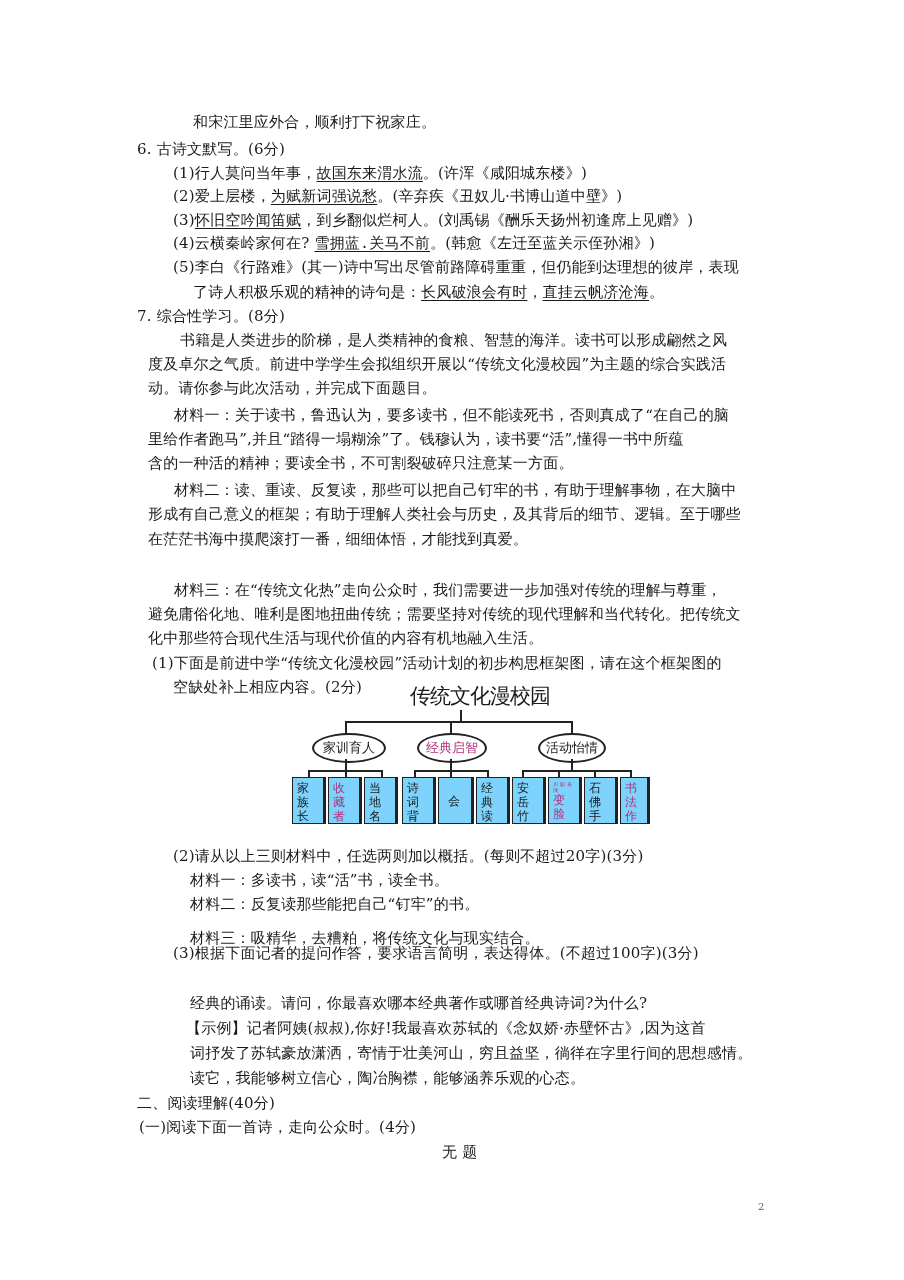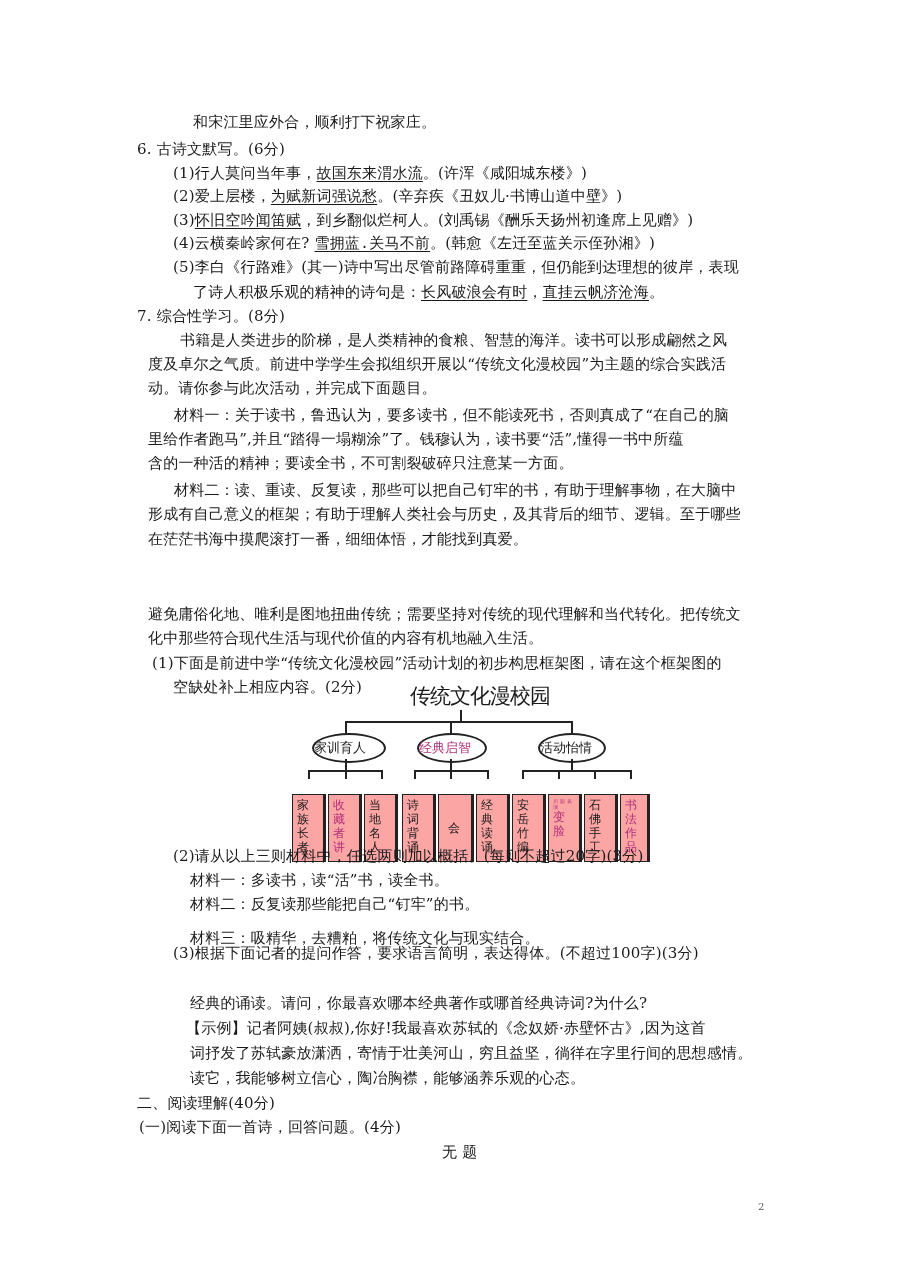--- a/index.html
+++ b/index.html
@@ -13,26 +13,26 @@
   .u { text-decoration: underline; text-underline-offset: 3px; font-family: Liberation Mono, monospace; }
   .pink { color: #b0307a; }
 
   
   .diagram { position: absolute; left: 290px; top: 680px; width: 360px; height: 160px; }
   .dg-title { position: absolute; left: 120px; top: 2px; font-size: 21px; letter-spacing: -1px; white-space: nowrap; }
   .hl { position: absolute; height: 2px; background: #222; }
   .vl { position: absolute; width: 2px; background: #222; }
   .ellipse {
     position: absolute; border: 2px solid #222; border-radius: 50%;
-    display: flex; align-items: center; justify-content: flex-start;
+    display: flex; align-items: center; justify-content: center;
     font-size: 13px; background: #fff; white-space: nowrap;
   }
   .box {
-    position: absolute; top: 114px; height: 68px; border: 1.5px solid #222; border-right-width: 3px;
-    background: #fca5a5; font-size: 12px; line-height: 14px; padding: 3px 2px 0 4px; box-sizing: border-box;
+    position: absolute; top: 97px; height: 47px; border: 1.5px solid #222; border-right-width: 3px;
+    background: #7dd3fc; font-size: 12px; line-height: 14px; padding: 3px 2px 0 4px; box-sizing: border-box;
     writing-mode: horizontal-tb; overflow: hidden;
   }
   .box span { display: block; letter-spacing: 2px; }
   .box.center { display: flex; align-items: center; justify-content: center; padding: 0; }
   .tiny { font-size: 5px; display: block; letter-spacing: 0; line-height: 6px; }
   .pagenum { position: absolute; left: 758px; top: 1201px; font-size: 10px; color: #555; }
 </style>
 </head>
 <body>
 
@@ -66,20 +66,21 @@
   <div class="line" style="left:148px;top:378px">动。请你参与此次活动，并完成下面题目。</div>
 
   <div class="line" style="left:174px;top:405px">材料一：关于读书，鲁迅认为，要多读书，但不能读死书，否则真成了“在自己的脑</div>
   <div class="line" style="left:148px;top:453px">含的一种活的精神；要读全书，不可割裂破碎只注意某一方面。</div>
   <div class="line" style="left:148px;top:429px">里给作者跑马”,并且“踏得一塌糊涂”了。钱穆认为，读书要“活”,懂得一书中所蕴</div>
 
   <div class="line" style="left:174px;top:480px">材料二：读、重读、反复读，那些可以把自己钉牢的书，有助于理解事物，在大脑中</div>
   <div class="line" style="left:148px;top:504px">形成有自己意义的框架；有助于理解人类社会与历史，及其背后的细节、逻辑。至于哪些</div>
   <div class="line" style="left:148px;top:529px">在茫茫书海中摸爬滚打一番，细细体悟，才能找到真爱。</div>
 
+  <div class="line" style="left:174px;top:580px">材料三：在“传统文化热”走向公众时，我们需要进一步加强对传统的理解与尊重，</div>
   <div class="line" style="left:148px;top:604px">避免庸俗化地、唯利是图地扭曲传统；需要坚持对传统的现代理解和当代转化。把传统文</div>
   <div class="line" style="left:148px;top:628px">化中那些符合现代生活与现代价值的内容有机地融入生活。</div>
 
   <div class="line" style="left:152px;top:653px">(1)下面是前进中学“传统文化漫校园”活动计划的初步构思框架图，请在这个框架图的</div>
   <div class="line" style="left:173px;top:677px">空缺处补上相应内容。(2分)</div>
 
   <div class="diagram">
     <div class="dg-title">传统文化漫校园</div>
 
     <div class="vl" style="left:170px;top:30px;height:12px"></div>
@@ -172,17 +173,17 @@
   <div class="line" style="left:190px;top:870px">材料一：多读书，读“活”书，读全书。</div>
   <div class="line" style="left:190px;top:928px">材料三：吸精华，去糟粕，将传统文化与现实结合。</div>
 
   <div class="line" style="left:173px;top:943px">(3)根据下面记者的提问作答，要求语言简明，表达得体。(不超过100字)(3分)</div>
   <div class="line" style="left:190px;top:993px">经典的诵读。请问，你最喜欢哪本经典著作或哪首经典诗词?为什么?</div>
   <div class="line" style="left:186px;top:1018px">【示例】记者阿姨(叔叔),你好!我最喜欢苏轼的《念奴娇·赤壁怀古》,因为这首</div>
   <div class="line" style="left:190px;top:1068px">读它，我能够树立信心，陶冶胸襟，能够涵养乐观的心态。</div>
   <div class="line" style="left:190px;top:1043px">词抒发了苏轼豪放潇洒，寄情于壮美河山，穷且益坚，徜徉在字里行间的思想感情。</div>
 
   <div class="line" style="left:137px;top:1093px">二、阅读理解(40分)</div>
-  <div class="line" style="left:139px;top:1117px">(一)阅读下面一首诗，回答问题。(4分)</div>
+  <div class="line" style="left:139px;top:1117px">(一)阅读下面一首诗，走向公众时。(4分)</div>
   <div class="line" style="left:442px;top:1142px">无  题</div>
 
   <div class="pagenum">2</div>
 </div>
 
 </body></html>

